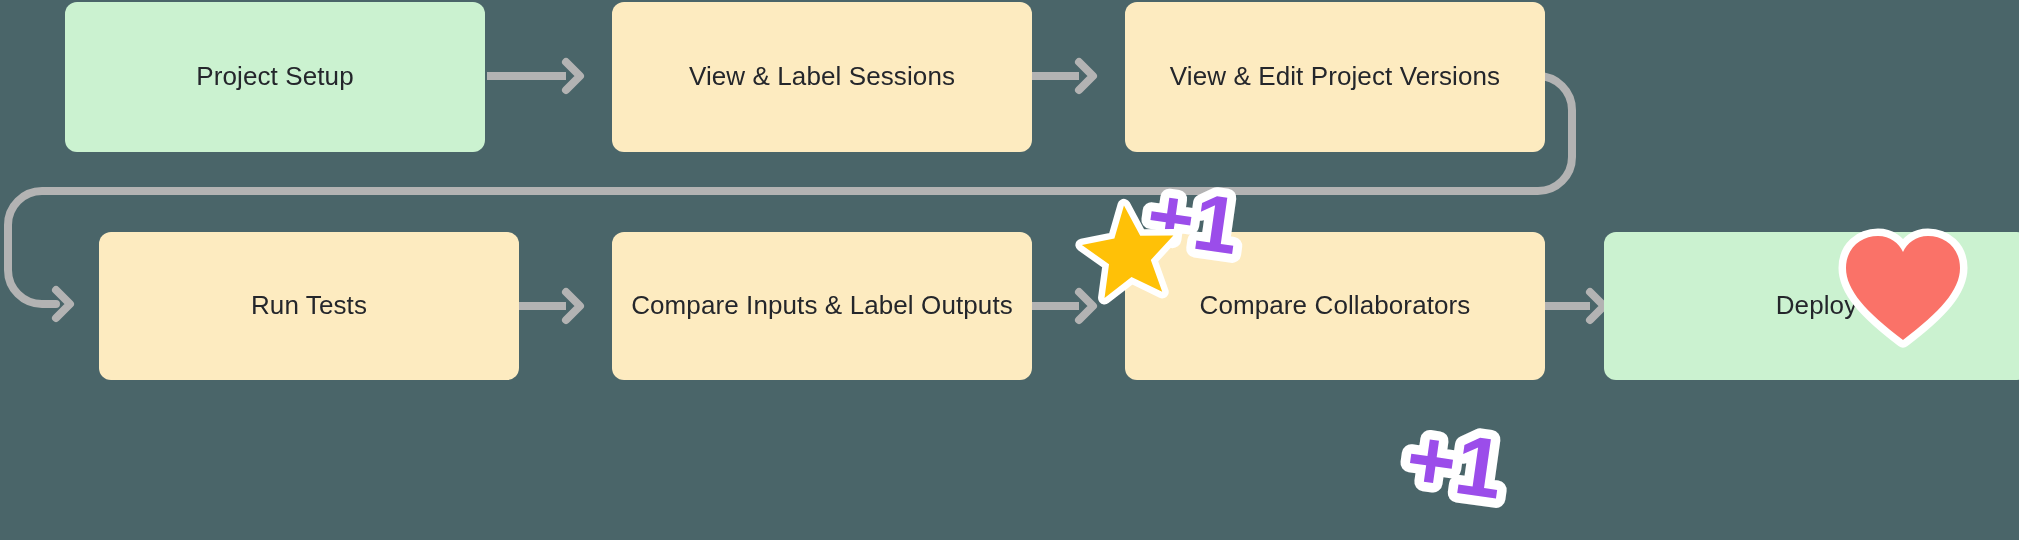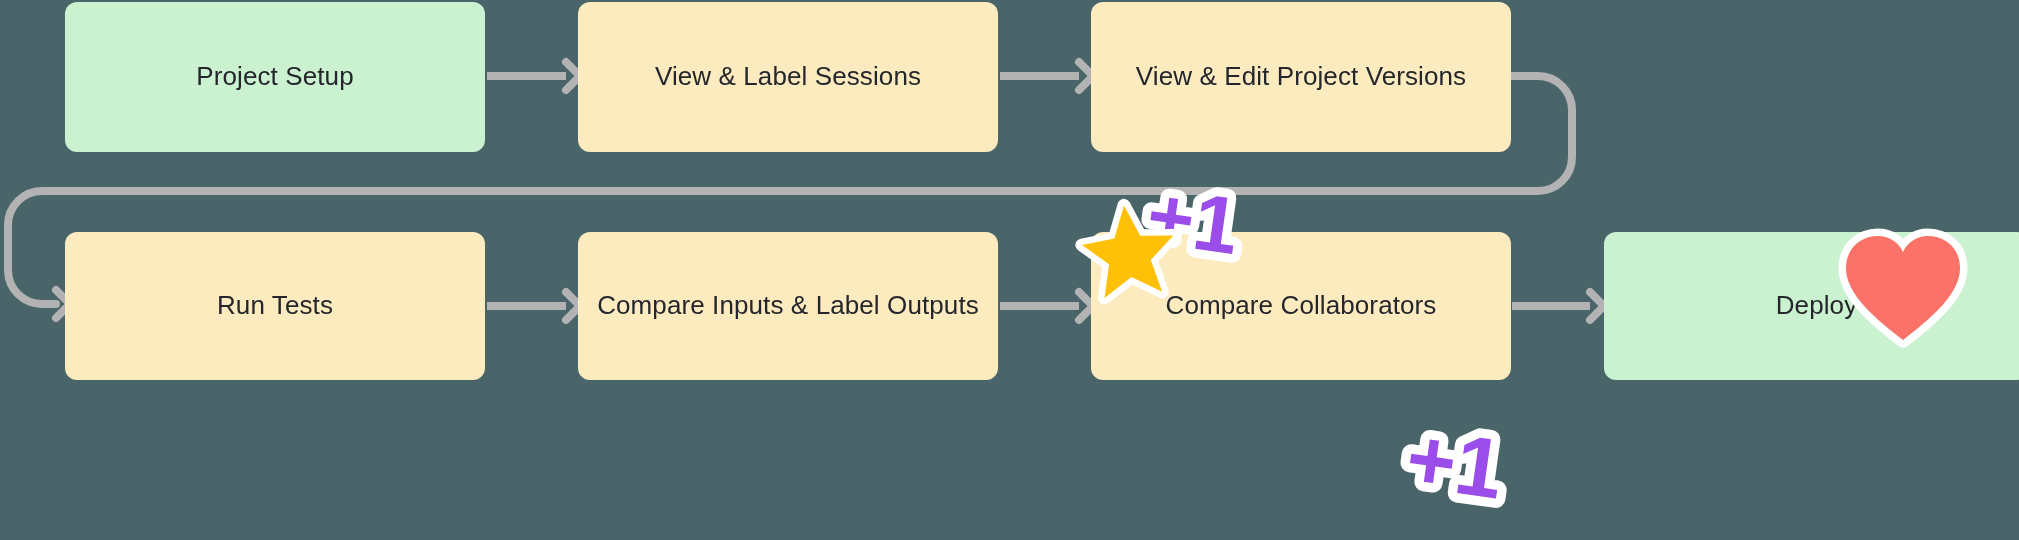--- a/index.html
+++ b/index.html
@@ -36,21 +36,21 @@
     justify-content: center;
     text-align: center;
     padding: 6px 14px;
     color: #24262B;
     font-size: 26px;
     line-height: 1.28;
     font-family: "Liberation Sans", sans-serif;
     letter-spacing: 0.1px;
   }
   .node-green { background: #CBF2D0; }
-  .node-yellow { background: #FDEBC0; }
+  .node-yellow { background: #FDEBC0; margin-left: 34px; }
 
   
   .sticker {
     position: absolute;
     pointer-events: none;
   }
   .sticker svg { display: block; overflow: visible; }
 </style>
 </head>
 <body>

